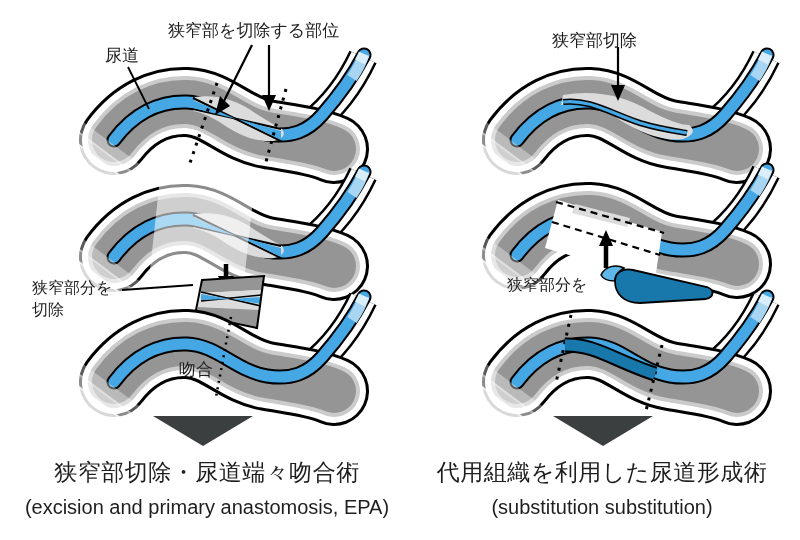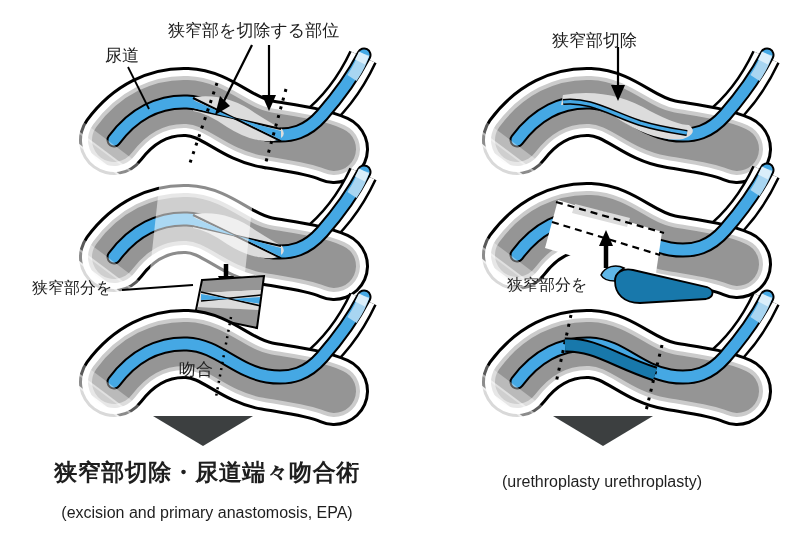--- a/index.html
+++ b/index.html
@@ -20,22 +20,22 @@
   .panel{position:absolute;pointer-events:none;}
   .lbl{position:absolute;white-space:nowrap;color:var(--text);}
   .lbl-md{font-size:17px;}
   .lbl-sm{font-size:16px;line-height:22px;}
   .tri{
     position:absolute;width:0;height:0;
     border-left:50px solid transparent;border-right:50px solid transparent;
     border-top:30px solid var(--arrow-dark);
   }
   .title-block{position:absolute;text-align:center;}
-  .title-main{font-size:23px;font-weight:bold;letter-spacing:.5px;}
-  .title-sub{font-size:16px;margin-top:16px;}
+  .title-main{font-size:23px;font-weight:normal;letter-spacing:.5px;}
+  .title-sub{font-size:20px;margin-top:8px;}
   svg{display:block;overflow:visible;}
   .ln-blk{fill:none;stroke:#000;}
   .ln-wht{fill:none;stroke:#fff;}
   .ln-fringe{fill:none;stroke:var(--tissue-fringe);}
   .ln-gray{fill:none;stroke:var(--tissue-gray);}
   .ln-blue{fill:none;stroke:var(--lumen-blue);}
   .f-gray{fill:var(--tissue-gray);}
   .f-light{fill:var(--stricture-gray);}
   .f-blue{fill:var(--lumen-blue);}
   .dash{fill:none;stroke:#000;stroke-width:3;stroke-dasharray:3 6;}
@@ -146,27 +146,29 @@
   <path class="dash" d="M 156,28 L 141,96"></path>
   <path class="dash" d="M 247,58 L 231,124"></path>
   <path fill="none" stroke="#000" stroke-width="15" d="M 150,58 C 180,57 200,74 240,87"></path>
   <path fill="none" stroke="var(--graft-blue)" stroke-width="11" d="M 150,58 C 180,57 200,74 240,87"></path>
 </svg>
 
 <div class="lbl lbl-md" style="left:105px;top:44px">尿道</div>
 <div class="lbl lbl-md" style="left:168px;top:19px">狭窄部を切除する部位</div>
 <div class="lbl lbl-sm" style="left:32px;top:277px">
   <div>狭窄部分を</div>
+  <div>切除</div>
 </div>
 <div class="lbl lbl-md" style="left:179px;top:358px">吻合</div>
 <div class="lbl lbl-md" style="left:552px;top:29px">狭窄部切除</div>
 <div class="lbl lbl-sm" style="left:507px;top:274px">狭窄部分を</div>
 
 <div class="tri" style="left:153px;top:416px"></div>
 <div class="tri" style="left:553px;top:416px"></div>
 
 <div class="title-block" style="left:8px;top:457px;width:398px">
   <div class="title-main">狭窄部切除・尿道端々吻合術</div>
   <div class="title-sub">(excision and primary anastomosis, EPA)</div>
 </div>
 <div class="title-block" style="left:406px;top:457px;width:392px">
-  <div class="title-sub">(urethroplasty urethroplasty)</div>
+  <div class="title-main">代用組織を利用した尿道形成術</div>
+  <div class="title-sub">(substitution substitution)</div>
 </div>
 
 </body></html>

